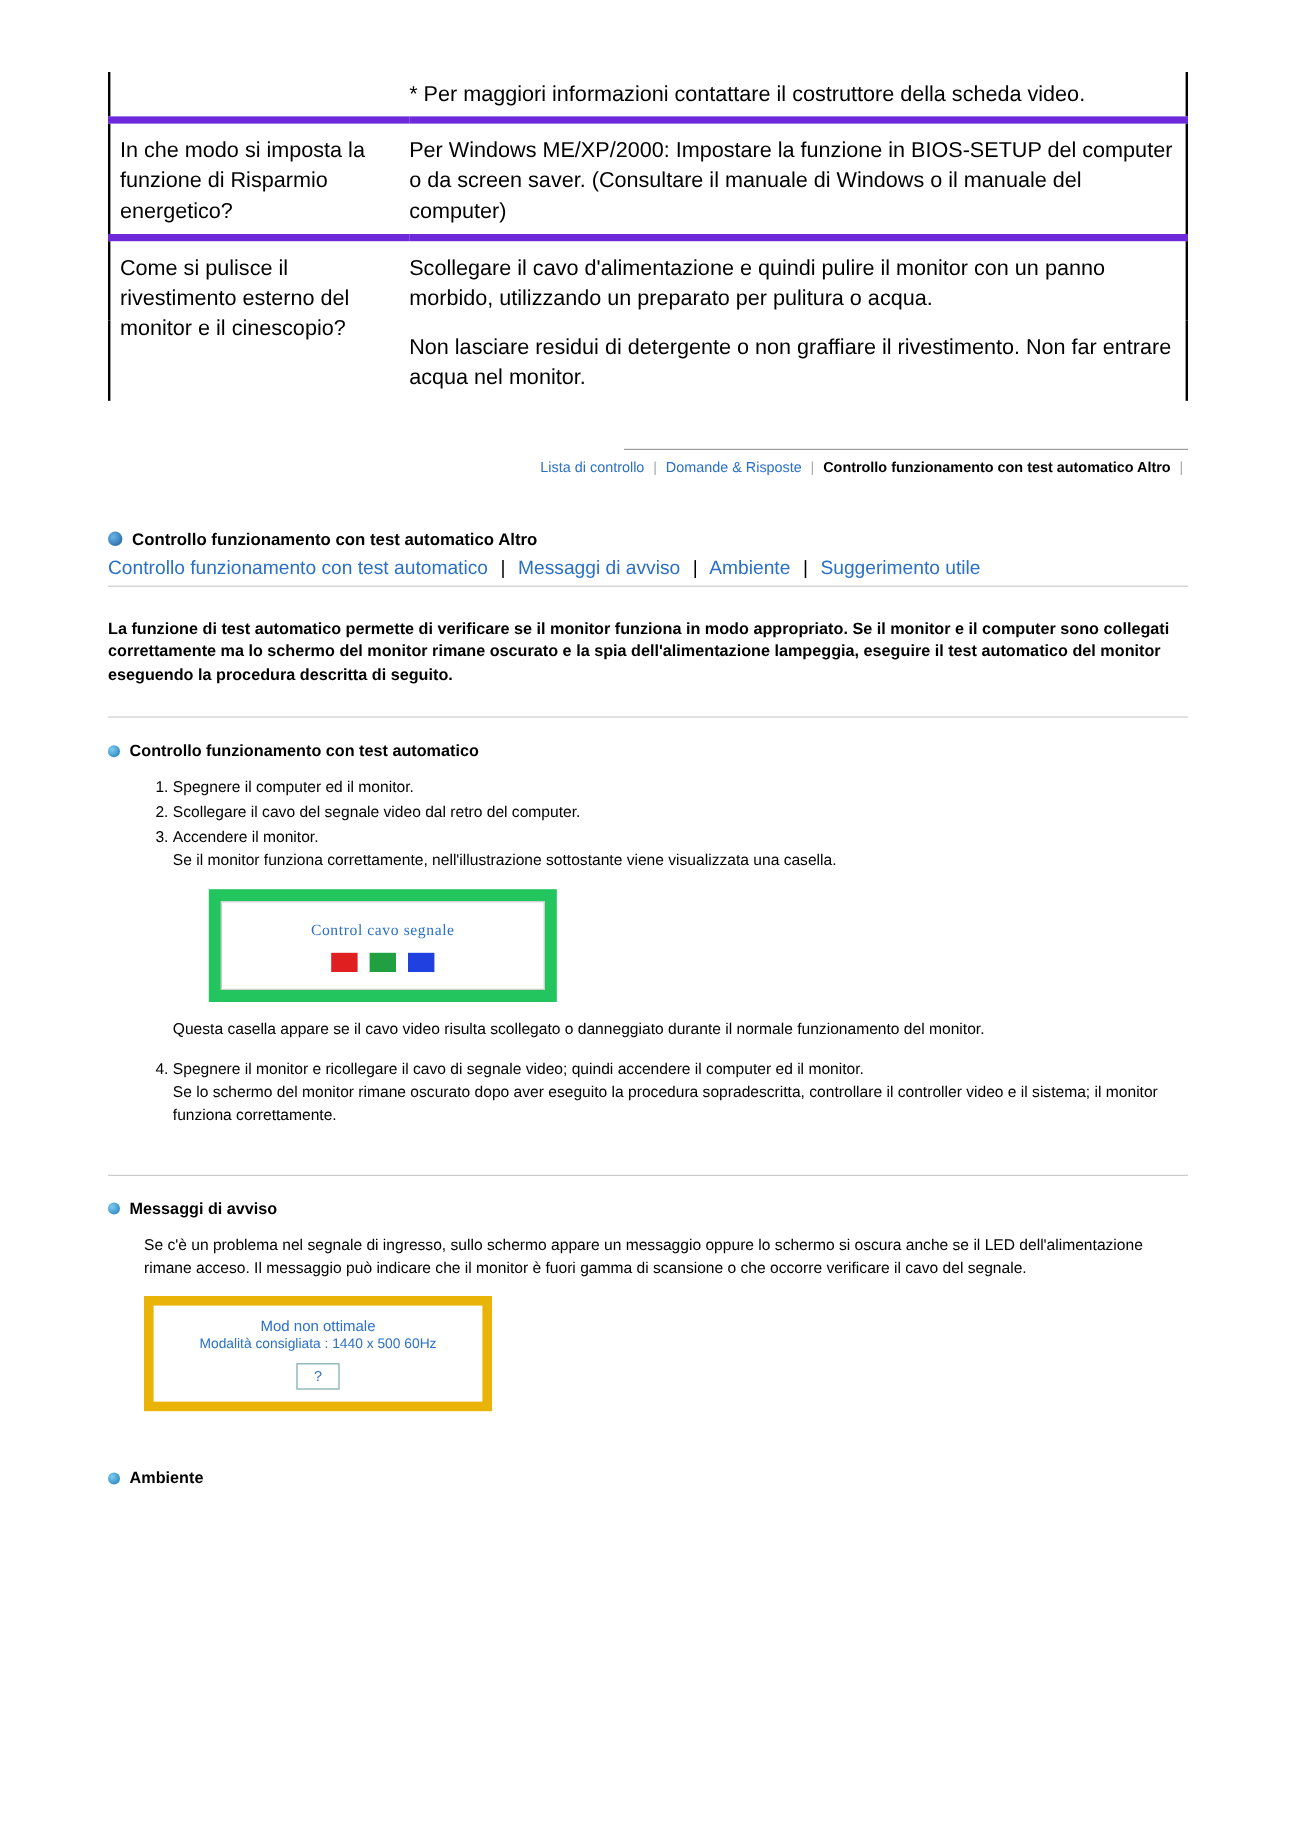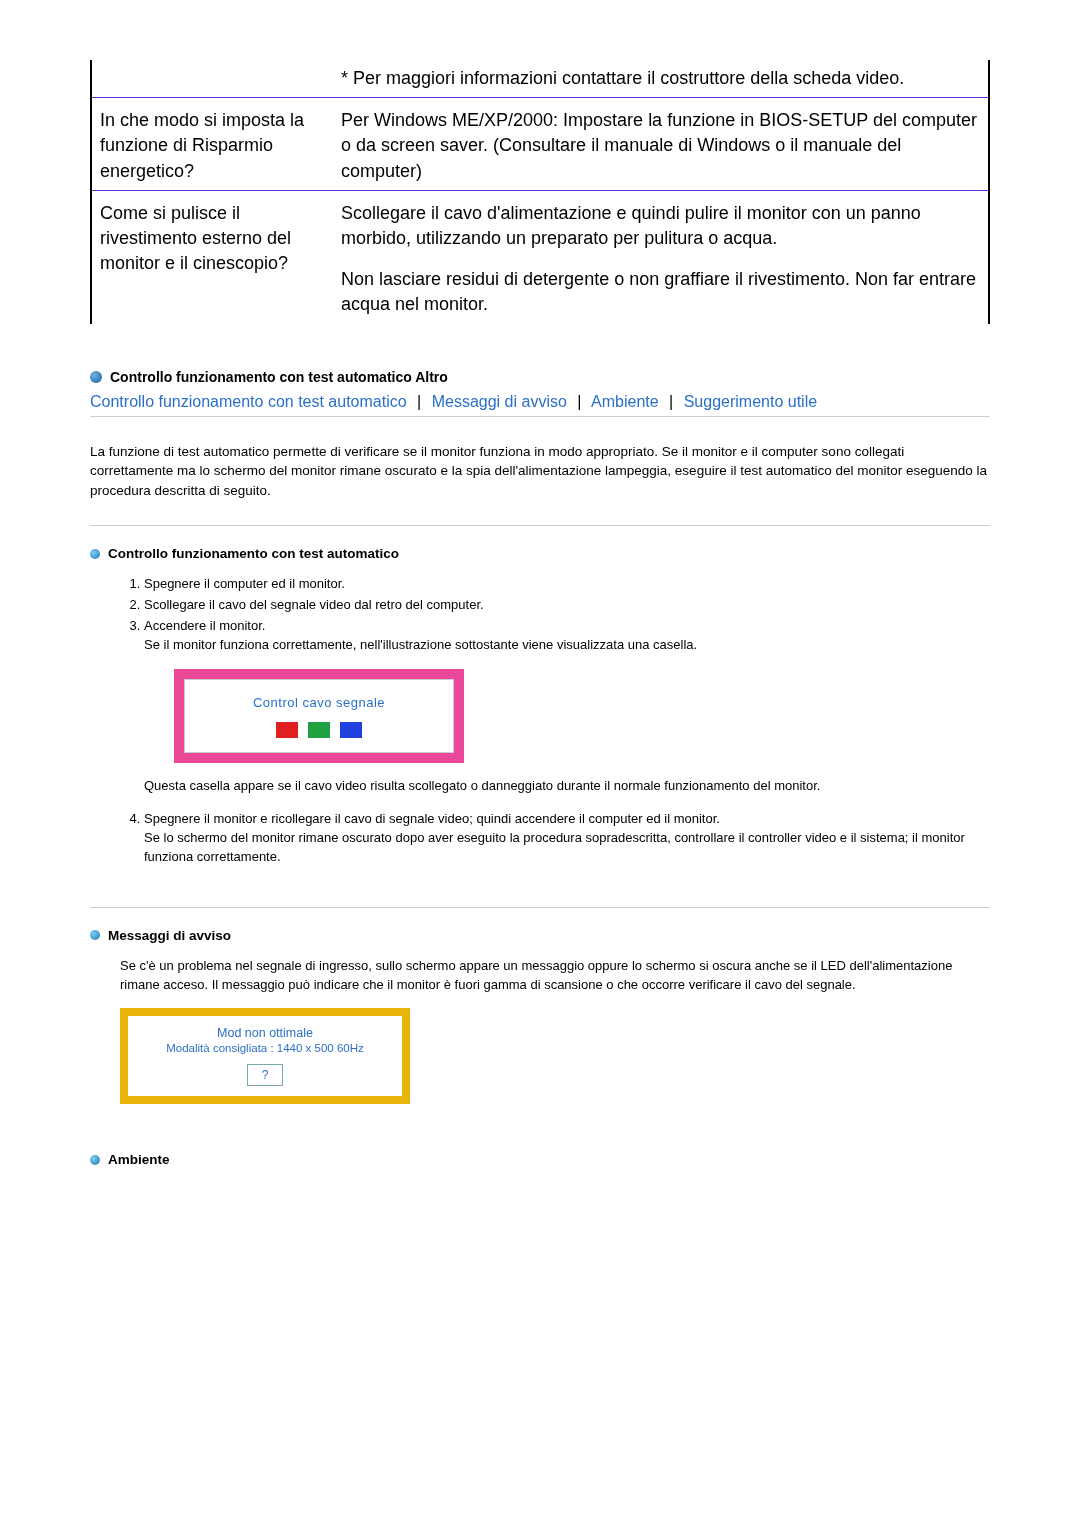--- a/index.html
+++ b/index.html
@@ -1,43 +1,43 @@
 <!DOCTYPE html>
 <html><head>
   <meta charset="utf-8">
   <style>
     * { box-sizing: border-box; margin: 0; padding: 0; }
     body { font-family: Arial, Helvetica, sans-serif; font-size: 13px; color: #000; background: #fff; width: 1080px; }
     .page { padding: 60px 90px 40px 90px; }
     .top-table { width: 100%; border-collapse: collapse; }
     .top-table td { padding: 6px 10px 6px 0; vertical-align: top; font-size: 18px; line-height: 1.4; }
-    .top-table tr.sep td { border-top: 1px solid #6d28d9; padding-top: 10px; }
+    .top-table tr.sep td { border-top: 6px solid #6d28d9; padding-top: 10px; }
     .top-table td.left { width: 250px; border-left: 2px solid #000; padding-left: 8px; }
     .top-table td.right { border-right: 2px solid #000; }
     .nav-line-wrap { margin-top: 40px; text-align: right; }
     .nav-line-hr { border: none; border-top: 1px solid #999; width: 470px; margin-left: auto; margin-bottom: 6px; }
     .nav-line { font-size: 12px; color: #2a70c8; }
     .nav-line .bold { color: #000; font-weight: bold; }
     .nav-line .sep { color: #aaa; margin: 0 4px; }
     .section-head { margin-top: 45px; display: flex; align-items: center; gap: 8px; }
     .bullet-icon { display: inline-flex; align-items: center; justify-content: center; }
     .circle-bullet { width: 12px; height: 12px; border-radius: 50%; background: radial-gradient(circle at 35% 35%, #6ab5e8, #1a5a9a); display: inline-block; }
     .section-title { font-weight: bold; font-size: 14px; }
     .link-row { margin-top: 8px; font-size: 16px; color: #2a70c8; border-bottom: 1px solid #ccc; padding-bottom: 5px; width: 100%; display: inline-block; }
     .link-row .sepv { color: #000; margin: 0 6px; }
     .link-row a { color: #2a70c8; text-decoration: none; }
-    .intro { margin-top: 25px; font-weight: normal; line-height: 1.45; font-size: 13.5px; }
+    .intro { margin-top: 25px; font-weight: bold; line-height: 1.45; font-size: 13.5px; }
     .hr { border: none; border-top: 1px solid #ccc; margin: 25px 0 20px 0; }
     .subsection { display: flex; align-items: center; gap: 8px; margin-bottom: 14px; }
     .small-bullet { width: 10px; height: 10px; border-radius: 50%; background: radial-gradient(circle at 35% 35%, #7ecdf0, #1978b5); display: inline-block; }
     .sub-title { font-weight: bold; font-size: 13.5px; }
     ol { margin-left: 54px; }
     ol li { margin-bottom: 2px; font-size: 13px; line-height: 1.45; }
     .li-extra { margin-left: 0; display: block; }
-    .monitor-box { margin: 14px 0 14px 30px; width: 290px; background: #ec4899; padding: 10px; }
+    .monitor-box { margin: 14px 0 14px 30px; width: 290px; background: #22c55e; padding: 10px; font-family: Liberation Serif, serif; }
     .monitor-inner { background: #fff; border: 1px solid #ccc; padding: 14px 8px; text-align: center; }
     .monitor-text { color: #2a70c8; font-size: 13px; letter-spacing: 0.5px; margin-bottom: 10px; }
     .color-squares { display: flex; justify-content: center; gap: 10px; }
     .sq { width: 22px; height: 16px; }
     .sq.red { background: #e02020; }
     .sq.green { background: #20a040; }
     .sq.blue { background: #2040e0; }
     .para { margin: 14px 0 14px 30px; font-size: 13px; line-height: 1.45; }
     .msg-para { margin: 10px 0 14px 30px; font-size: 13px; line-height: 1.45; }
     .mode-box { margin: 14px 0 14px 30px; width: 290px; background: #eab308; padding: 8px; }
@@ -64,20 +64,31 @@
     <tr class="sep">
       <td class="left" rowspan="2">Come si pulisce il rivestimento esterno del monitor e il cinescopio?</td>
       <td class="right">Scollegare il cavo d'alimentazione e quindi pulire il monitor con un panno morbido, utilizzando un preparato per pulitura o acqua.</td>
     </tr>
     <tr>
       <td class="right" style="padding-top:10px;">Non lasciare residui di detergente o non graffiare il rivestimento. Non far entrare acqua nel monitor.</td>
     </tr>
   </tbody>
     </table>
 
+  <div class="nav-line-wrap">
+    <hr class="nav-line-hr">
+    <span class="nav-line">
+      <span>Lista di controllo</span>
+      <span class="sep">|</span>
+      <span>Domande &amp; Risposte</span>
+      <span class="sep">|</span>
+      <span class="bold">Controllo funzionamento con test automatico Altro</span>
+      <span class="sep">|</span>
+    </span>
+  </div>
 
   <div class="section-head">
     <span class="bullet-icon">
         <span class="circle-bullet"></span>
       </span>
     <span class="section-title">Controllo funzionamento con test automatico Altro</span>
   </div>
 
   <div class="link-row">
     <a href="#">Controllo funzionamento con test automatico</a>

